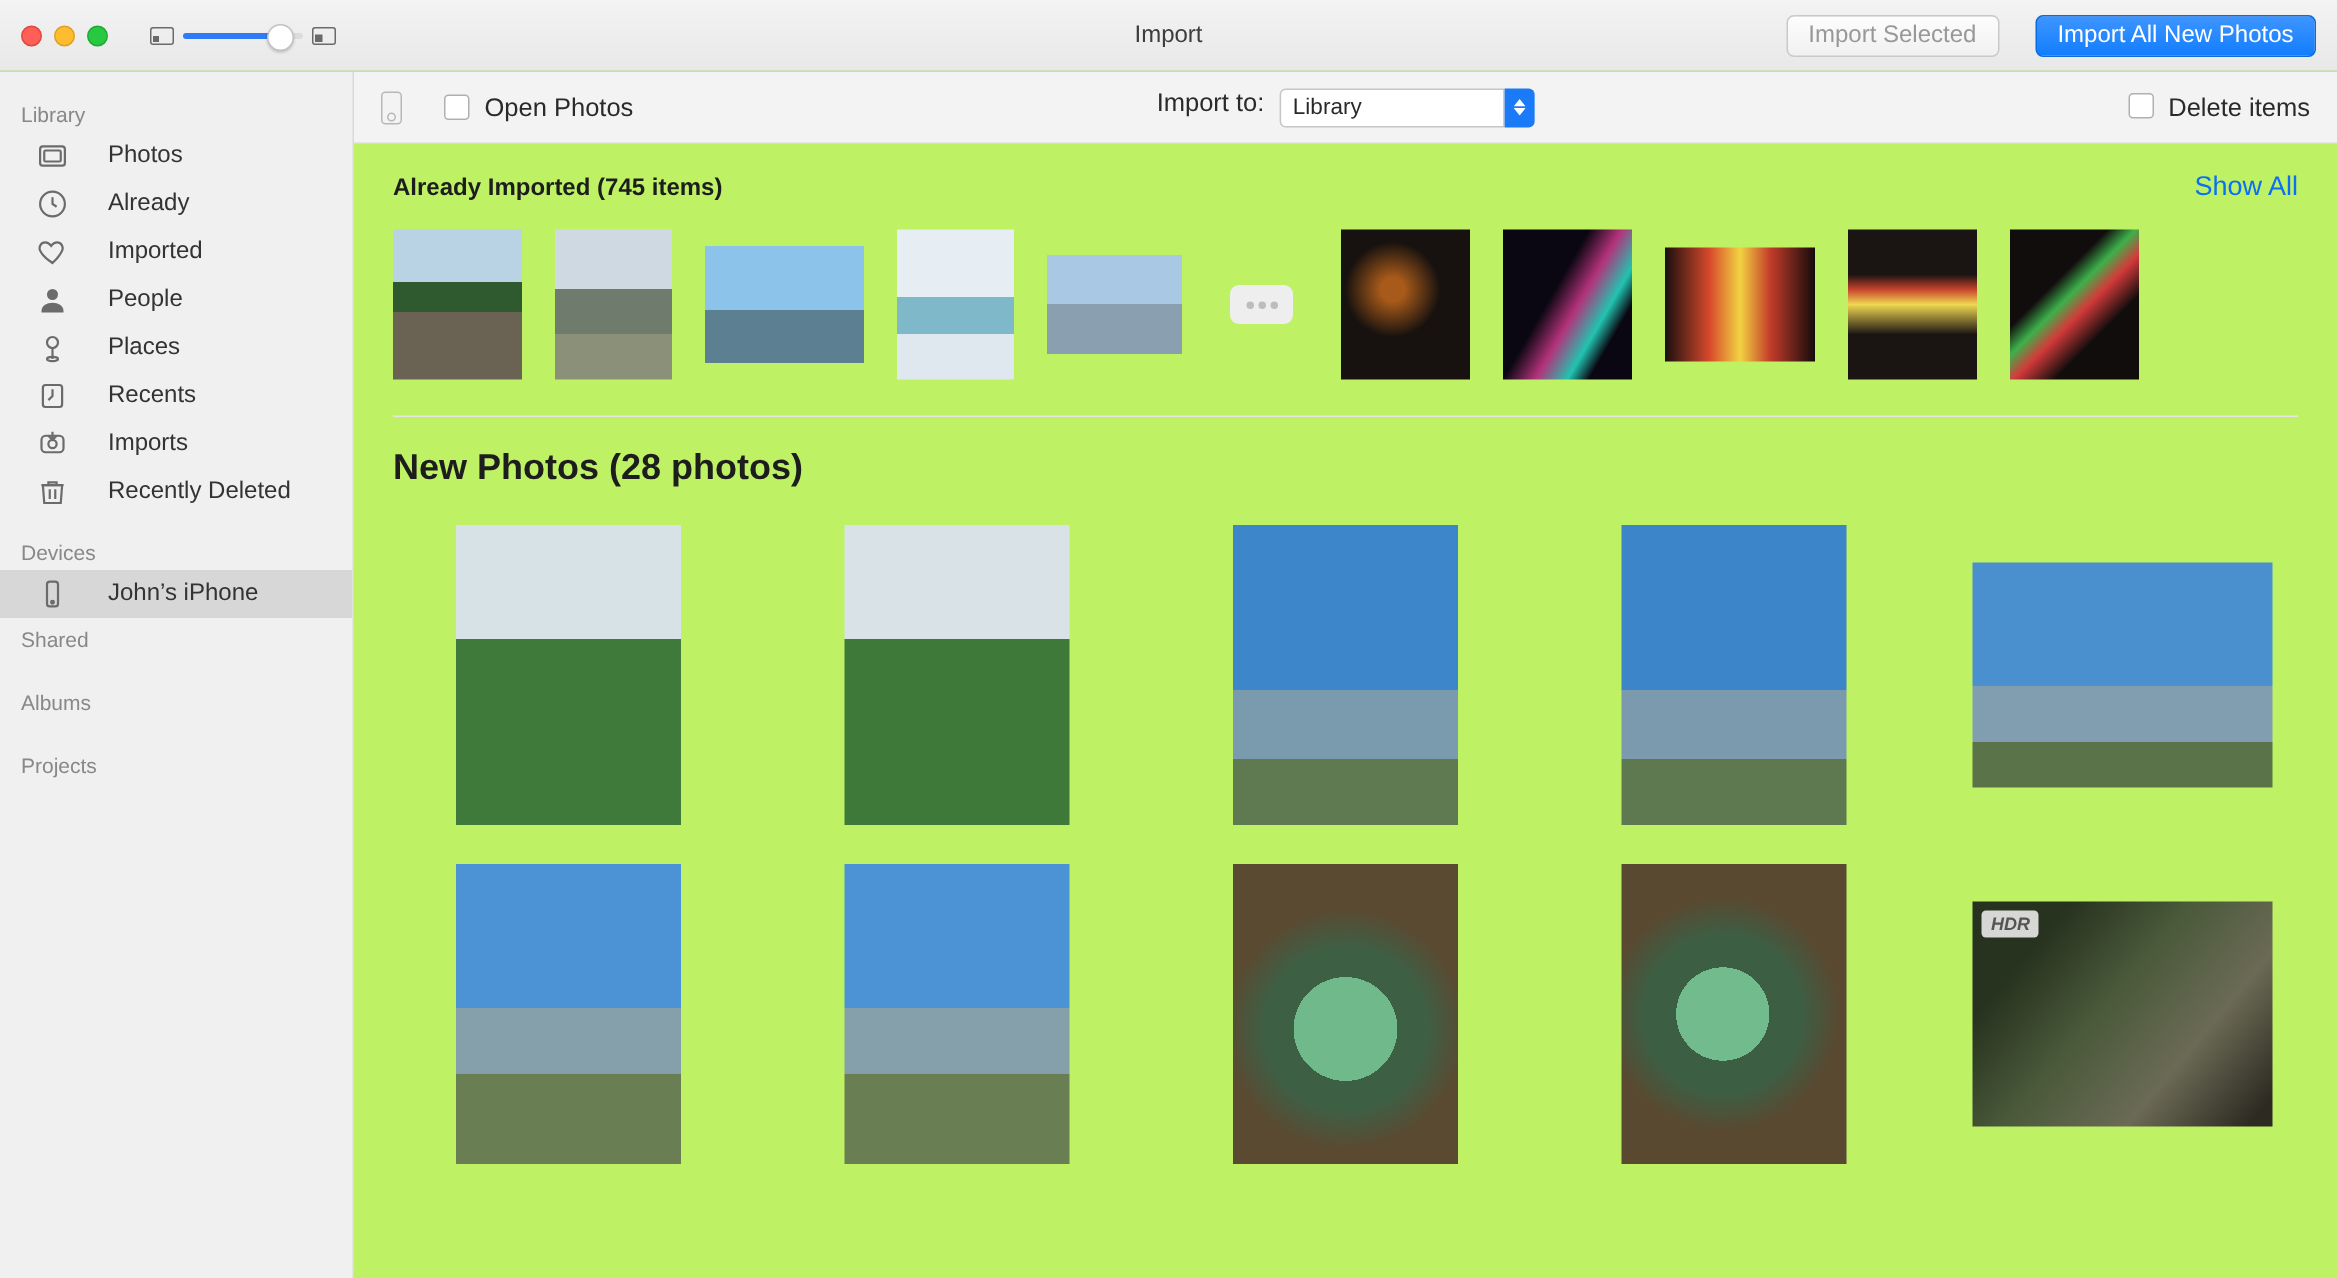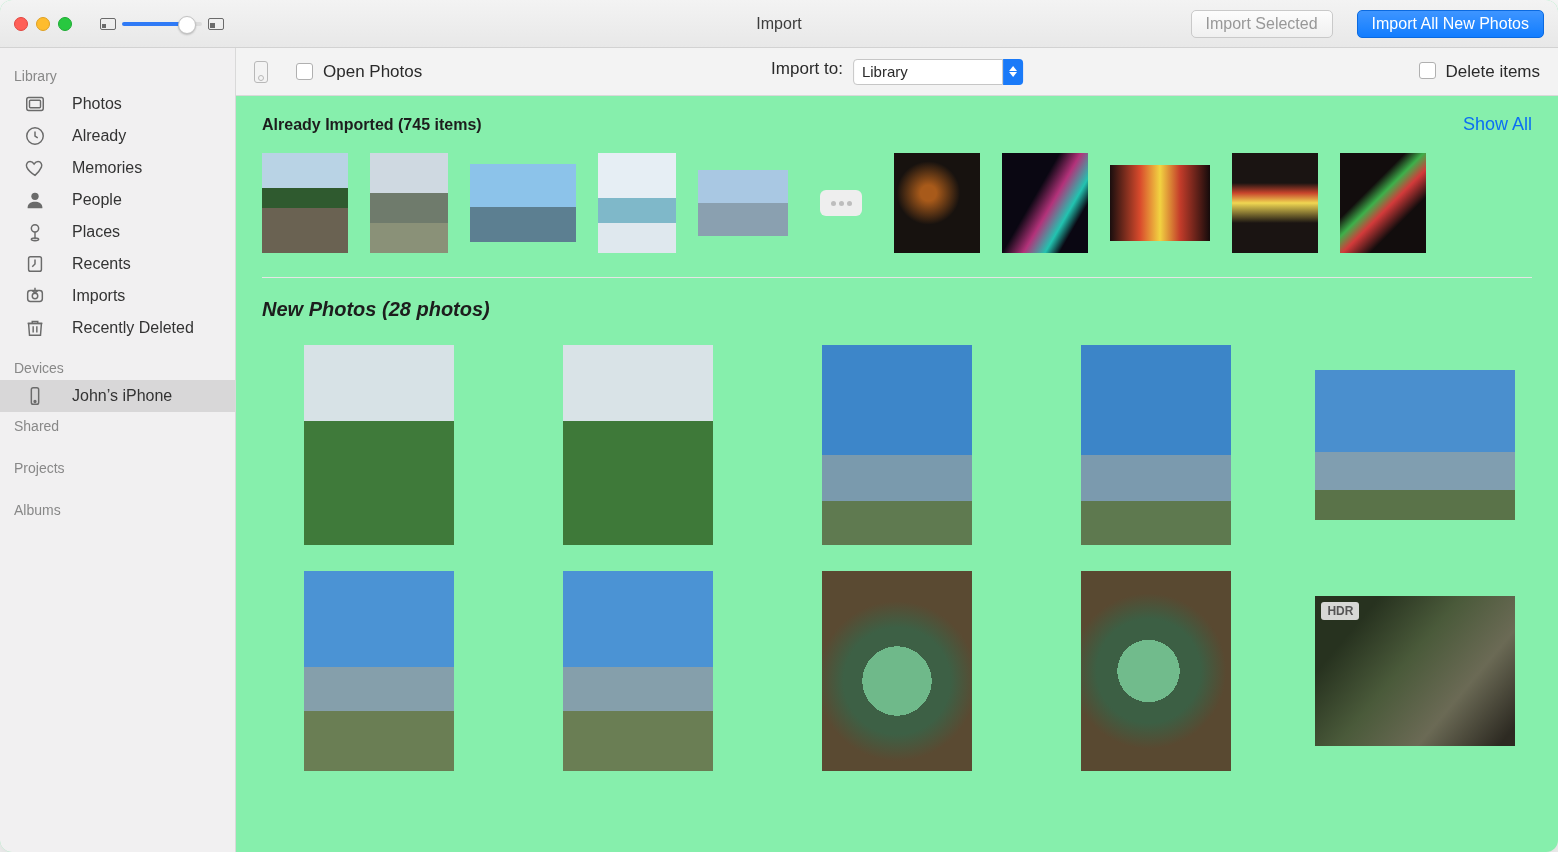--- a/index.html
+++ b/index.html
@@ -1,17 +1,17 @@
 <!DOCTYPE html>
 <html><head>
 <meta charset="utf-8">
 <style>
 * { margin: 0; padding: 0; box-sizing: border-box; font-family: -apple-system, BlinkMacSystemFont, "Helvetica Neue", sans-serif; -webkit-font-smoothing: antialiased; }
 html, body { width: 1558px; height: 852px; overflow: hidden; }
-.window { width: 100%; height: 100%; display: flex; flex-direction: column; background: #86efac; border-radius: 12px; overflow: hidden; box-shadow: 0 10px 40px rgba(0,0,0,.25); }
+.window { width: 100%; height: 100%; display: flex; flex-direction: column; background: #bef264; border-radius: 0; overflow: hidden; box-shadow: 0 10px 40px rgba(0,0,0,.25); }
 .titlebar { height: 48px; background: linear-gradient(#f3f3f3,#e8e8e8); border-bottom: 1px solid #d2d2d2; display: flex; align-items: center; padding: 0 14px; position: relative; }
 .traffic { display: flex; gap: 8px; align-items: center; }
 .dot { width: 14px; height: 14px; border-radius: 50%; }
 .dot.r { background:#ff5f57; border:1px solid #e14640;}
 .dot.y { background:#febc2e; border:1px solid #dfa023;}
 .dot.g { background:#28c840; border:1px solid #1eab34;}
 .zoom-group { display:flex; align-items:center; margin-left:28px; gap:6px;}
 .zoom-ico { width:16px; height:12px; border:1.5px solid #6a6a6a; border-radius:2px; position:relative;}
 .zoom-ico::after{content:'';position:absolute;}
 .zoom-ico.small::after{width:4px;height:4px;background:#6a6a6a;left:1px;bottom:1px;}
@@ -42,23 +42,23 @@
 .opt-right { margin-left:auto; display:flex; align-items:flex-start; gap:10px;}
 .content { flex:1; overflow:auto; padding:18px 26px;}
 .section-row { display:flex; align-items:baseline; justify-content:space-between;}
 .section-title { font-size:16px; font-weight:600; color:#1d1d1d;}
 .link { font-size:18px; color:#0b6ef3; cursor:pointer;}
 .thumbs-sm { display:flex; align-items:center; gap:22px; margin:18px 0 24px; }
 .thumb-sm { width:86px; height:100px; background-size:cover; background-position:center; display:flex;}
 .more { width:42px; height:26px; background:#eee; border-radius:6px; display:flex; align-items:center; justify-content:center; gap:3px; margin:0 10px;}
 .more span{width:5px;height:5px;border-radius:50%;background:#bdbdbd;}
 .divider { height:1px; background:#e5e5e5; margin:0 0 20px;}
-.section-title2 { font-size:20px; font-weight:600; color:#1d1d1d; margin-bottom:24px;font-style:italic;}
+.section-title2 { font-size:24px; font-weight:600; color:#1d1d1d; margin-bottom:24px;}
 .grid { display:grid; grid-template-columns:repeat(5,1fr); gap:26px 26px;}
-.cell { display:flex; align-items:center; justify-content:center;}
+.cell { display:flex; align-items:center; justify-content:center;font-style:italic;}
 .thumb-lg { width:150px; height:200px; background-size:cover; background-position:center; position:relative;}
 .thumb-lg.wide { width:200px; height:150px;}
 .badge { position:absolute; top:6px; left:6px; background:rgba(230,230,230,.92); color:#555; font-size:12px; font-weight:600; padding:2px 6px; border-radius:3px;}
 </style>
 </head>
 <body>
 
 <div class="window">
   <div class="titlebar">
     <div class="traffic">
@@ -98,21 +98,21 @@
             </svg>
           </span>
         <span>Already</span>
       </div>
       <div class="side-item">
         <span class="side-ico">
             <svg viewBox="0 0 24 24" fill="none" stroke="#6b6b6b" stroke-width="1.6">
               <path d="M12 20s-7-4.5-9-9c-1.2-2.7.6-6 3.7-6 2 0 3.3 1.2 4.3 2.6C12 6.2 13.3 5 15.3 5 18.4 5 20.2 8.3 19 11c-2 4.5-7 9-7 9z"></path>
             </svg>
           </span>
-        <span>Memories</span>
+        <span>Imported</span>
       </div>
       <div class="side-item">
         <span class="side-ico">
             <svg viewBox="0 0 24 24" fill="#6b6b6b">
               <circle cx="12" cy="8" r="4"></circle>
               <path d="M4 20c0-4 4-6 8-6s8 2 8 6v1H4z"></path>
             </svg>
           </span>
         <span>People</span>
       </div>
@@ -164,22 +164,22 @@
         <span class="side-ico">
             <svg viewBox="0 0 24 24" fill="none" stroke="#6b6b6b" stroke-width="1.6">
               <rect x="8" y="3" width="8" height="18" rx="2"></rect>
               <circle cx="12" cy="18" r="1" fill="#6b6b6b"></circle>
             </svg>
           </span>
         <span>John’s iPhone</span>
       </div>
 
       <div class="side-head" style="">Shared</div>
+      <div class="side-head" style="margin-top:16px">Albums</div>
       <div class="side-head" style="margin-top:16px">Projects</div>
-      <div class="side-head" style="margin-top:16px">Albums</div>
     </div>
 
     <div class="main">
       <div class="optbar">
         <div class="device-ico"></div>
         <div style="display:flex;align-items:center;gap:10px;margin-left:14px">
           <div class="chk"></div>
           <span>Open Photos</span>
         </div>
         <div class="opt-center">

